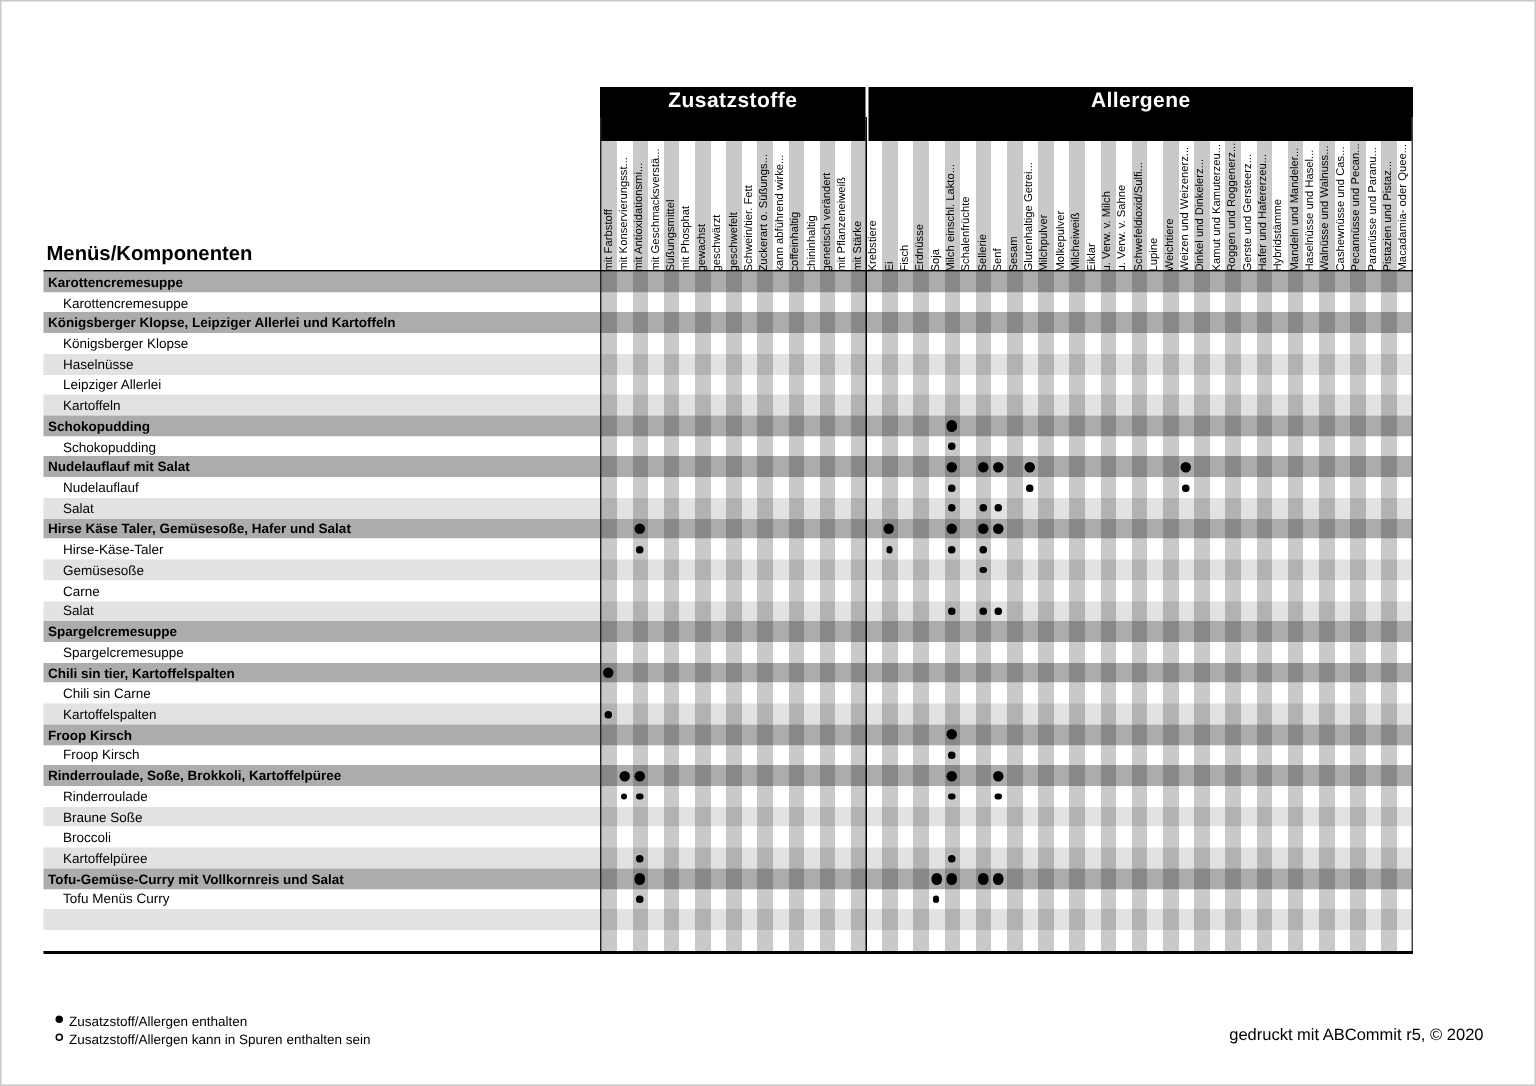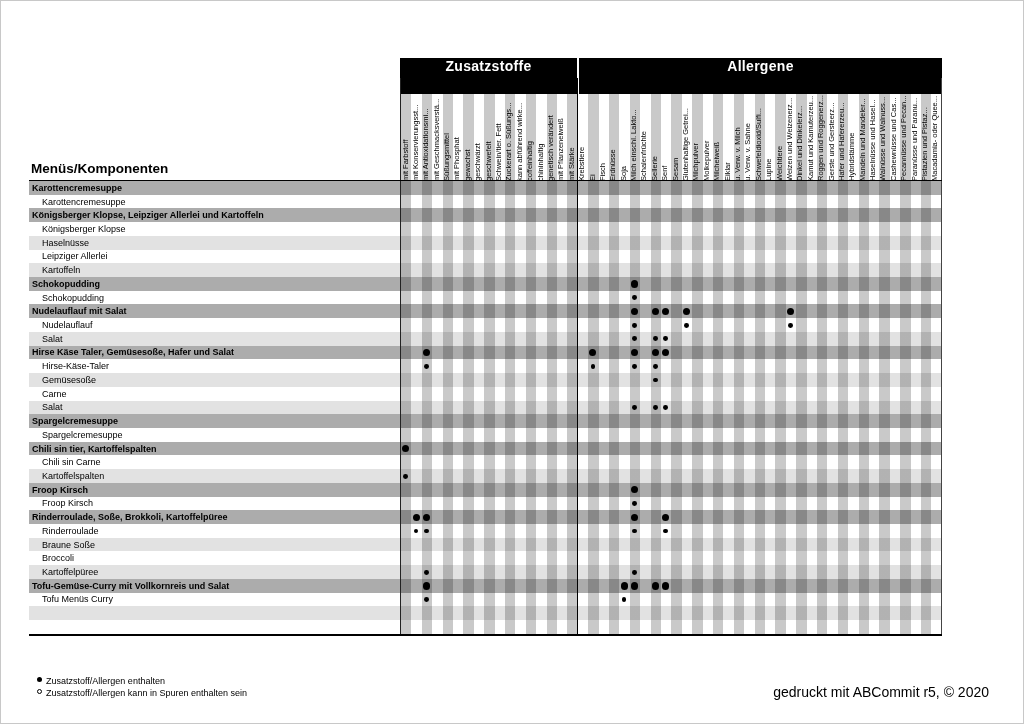--- a/index.html
+++ b/index.html
@@ -41,21 +41,21 @@
   .redge   { position:absolute; left:912px;   top:20px;  width:1px;  height:556px; background:#444; }
   .topline { position:absolute; left:0;       top:122px; width:913px; height:1px;  background:#000; }
   .botline { position:absolute; left:0;       top:576px; width:913px; height:2px;  background:#000; }
 
   .legend { position:absolute; left:36px; top:642px; font-size:9px;margin-top:32px; }
   .legend-line { display:flex; align-items:center; height:12px; }
   .lg-marker { display:inline-block; width:5px; height:5px; border-radius:50%; margin-right:4px; position:relative; top:-2px; }
   .lg-filled { background:#000; }
   .lg-open   { background:#fff; border:1px solid #000; }
 
-  .footer { position:absolute; right:34px; top:683px; font-size:14px; }
+  .footer { position:absolute; right:34px; top:683px; font-size:11px; }
 </style>
 </head>
 <body>
 
 <div class="page">
 
   <div class="table">
 
     <div class="bar bar-zusatz">
       <span>Zusatzstoffe</span>

